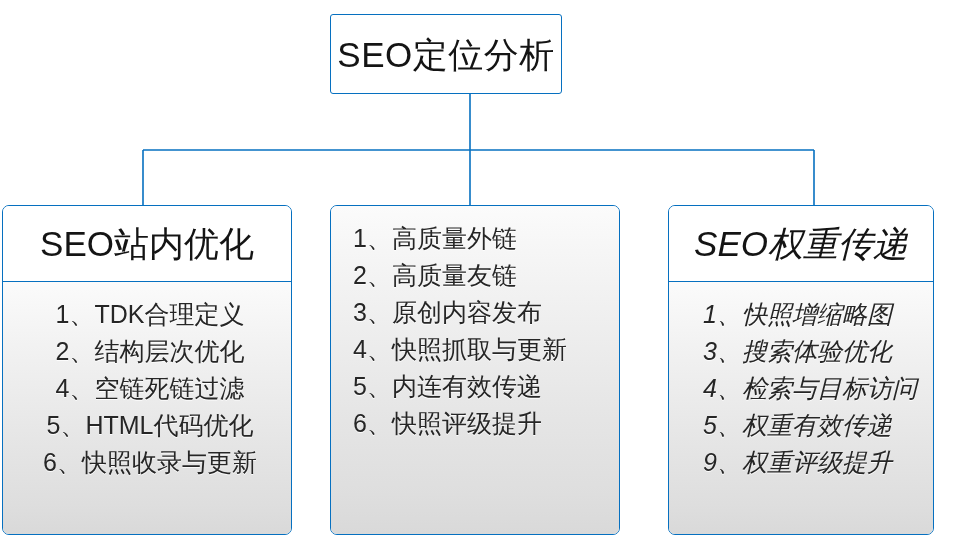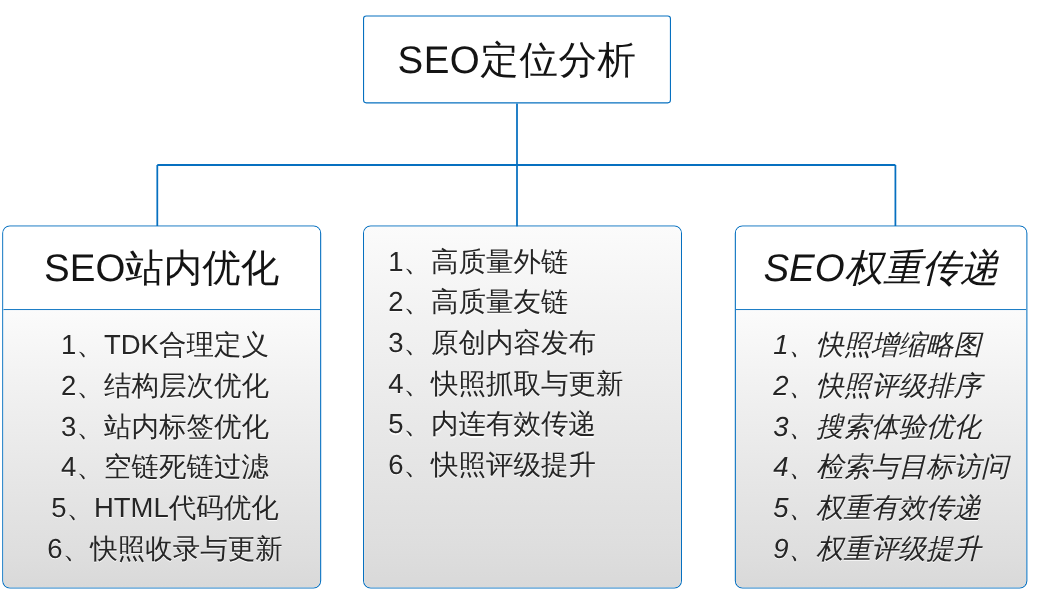--- a/index.html
+++ b/index.html
@@ -29,21 +29,21 @@
     width: 960px;
     height: 550px;
     pointer-events: none;
   }
 
   
   .root-box {
     position: absolute;
     left: 330px;
     top: 14px;
-    width: 280px;
+    width: 232px;
     height: 80px;
     box-sizing: border-box;
     border: 1.6px solid #0670c0;
     border-radius: 3px;
     background: #ffffff;
     display: flex;
     align-items: center;
     justify-content: center;
   }
   .root-title {
@@ -129,21 +129,20 @@
     <div class="root-title">SEO定位分析</div>
   </div>
 
   <div class="card card-1">
     <div class="card-header">
       <div class="card-header-text">SEO站内优化</div>
     </div>
     <div class="card-body">
       <div class="item">1、TDK合理定义</div>
       <div class="item">2、结构层次优化</div>
-      <div class="item">3、站内标签优化</div>
       <div class="item">4、空链死链过滤</div>
       <div class="item">5、HTML代码优化</div>
       <div class="item">6、快照收录与更新</div>
     </div>
   </div>
 
   <div class="card card-2">
     <div class="card-body">
       <div class="item">1、高质量外链</div>
       <div class="item">2、高质量友链</div>
@@ -153,21 +152,20 @@
       <div class="item">6、快照评级提升</div>
     </div>
   </div>
 
   <div class="card card-3">
     <div class="card-header">
       <div class="card-header-text">SEO权重传递</div>
     </div>
     <div class="card-body">
       <div class="item">1、快照增缩略图</div>
-      <div class="item">2、快照评级排序</div>
       <div class="item">3、搜索体验优化</div>
       <div class="item">4、检索与目标访问</div>
       <div class="item">5、权重有效传递</div>
       <div class="item">9、权重评级提升</div>
     </div>
   </div>
 
 </div>
 
 </body></html>

